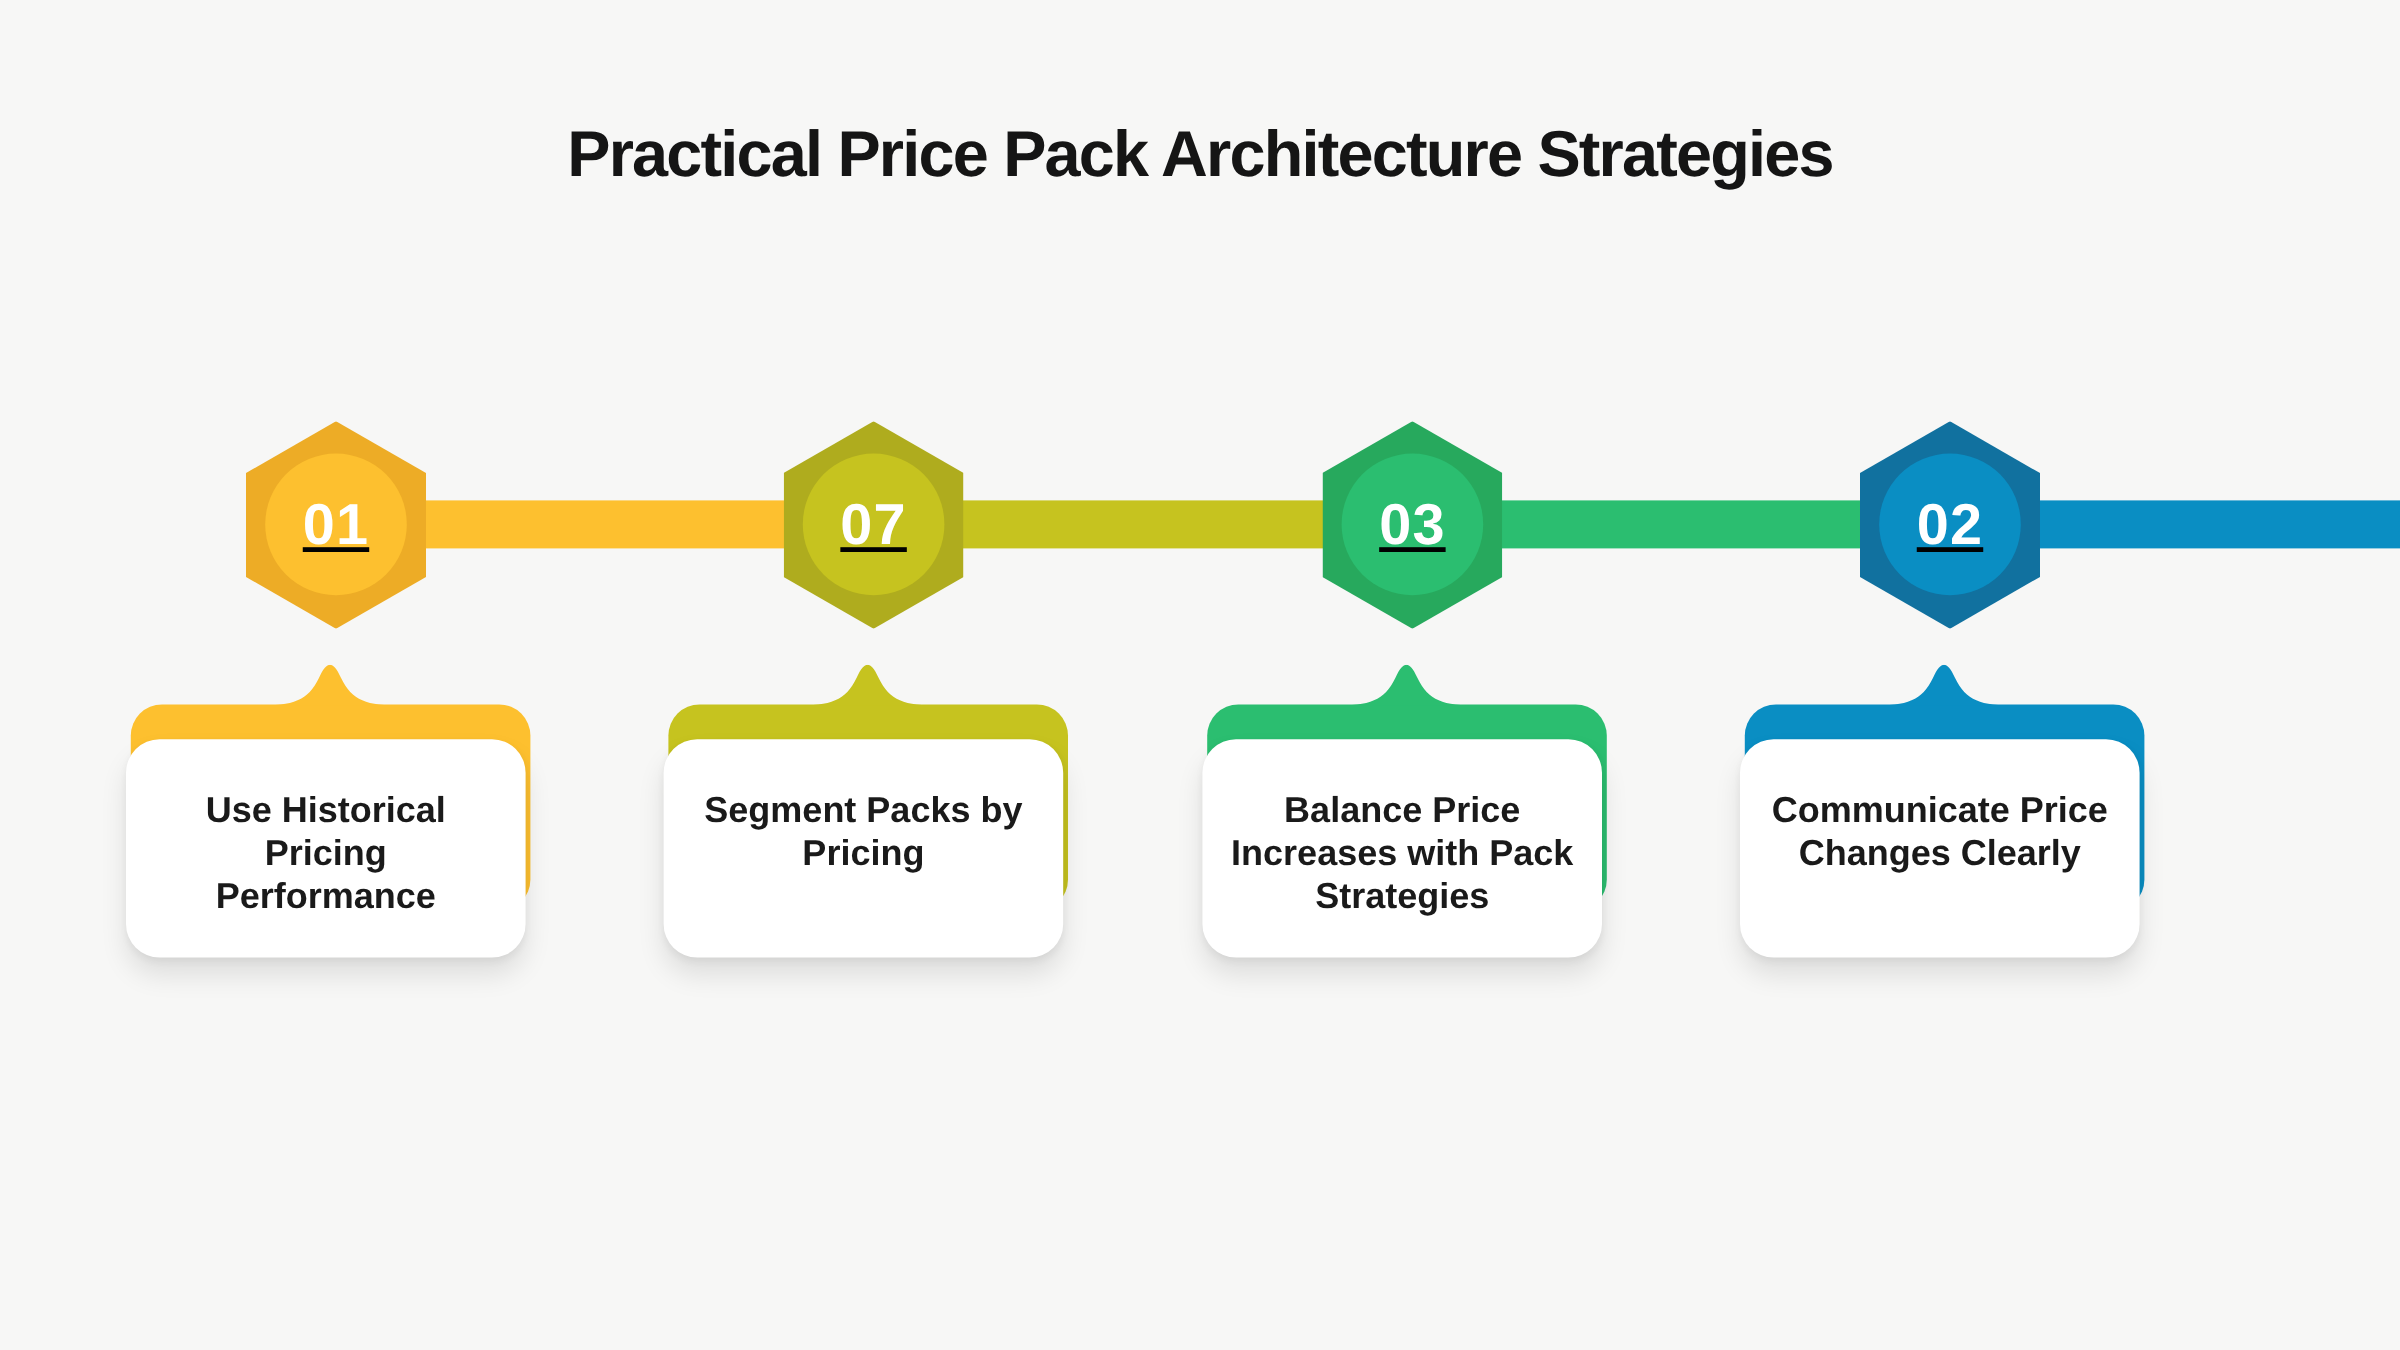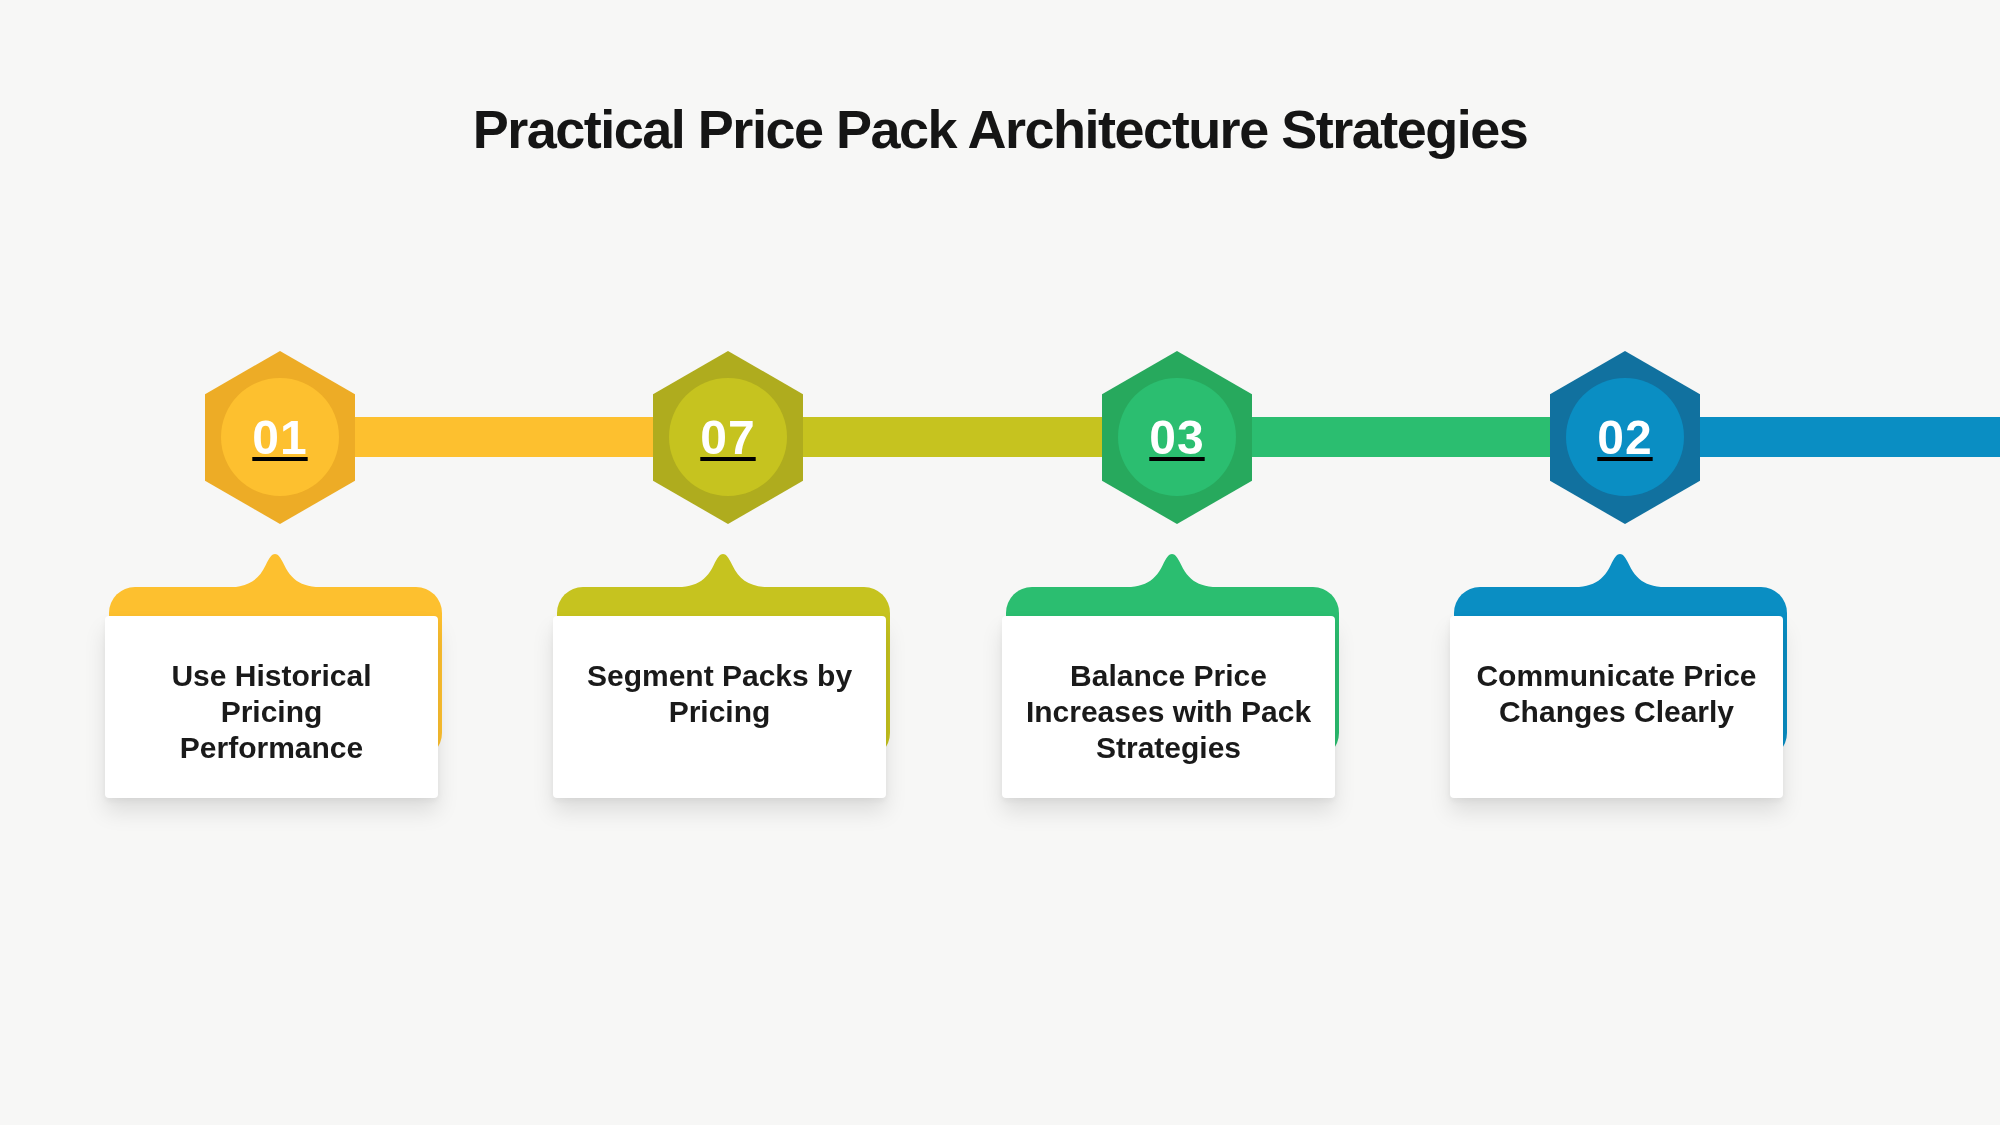--- a/index.html
+++ b/index.html
@@ -58,21 +58,21 @@
   }
   .pointer {
     position: absolute; left: -65px; top: 554px;
     width: 120px; height: 34px;
     color: var(--c);
     z-index: 1;
   }
   .card {
     position: absolute; left: -175px; top: 616px;
     width: 333px; height: 182px;
-    background: #FFFFFF; border-radius: 4px;
+    background: #FFFFFF; border-radius: 28px;
     box-shadow: 0 14px 22px rgba(0,0,0,0.10), 0 3px 6px rgba(0,0,0,0.05);
     z-index: 2;
     box-sizing: border-box;
     padding: 42px 22px 0 22px;
     text-align: center;
   }
   .card-label {
     font-size: 30px; font-weight: bold; line-height: 36px;
     color: #1A1A1A;
     white-space: pre-line;

